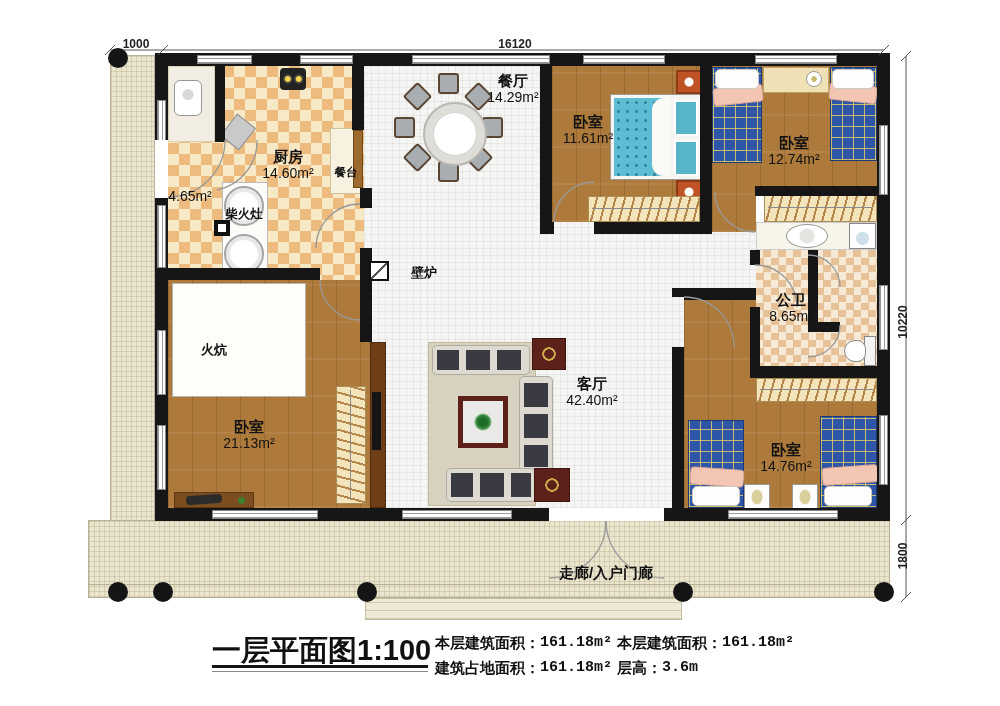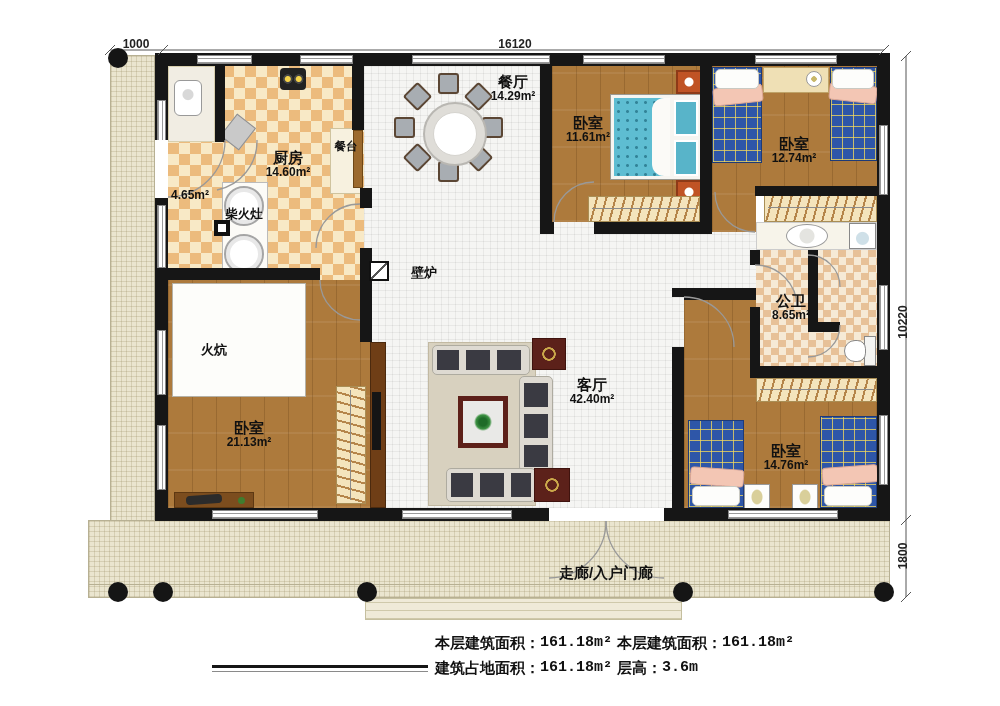--- a/index.html
+++ b/index.html
@@ -32,21 +32,21 @@
   .pillow{background:#fdfdfb;border:1px solid #c9c9c2;border-radius:5px;box-sizing:border-box;}
   .peach{background:#f3c6b4;border:1px solid #dca794;border-radius:4px;}
   .wrd{background-color:#f4e4bc;border:1px solid #a98e55;box-sizing:border-box;
     background-image:repeating-linear-gradient(105deg,transparent 0 7px,#b5854a 7px 9px);}
   .wrdv{background-image:repeating-linear-gradient(15deg,transparent 0 7px,#b5854a 7px 9px);}
   .rail{background:#8b8b8b;}
   .sofa{background:#dedad2;border:1px solid #aeaba0;border-radius:5px;box-sizing:border-box;padding:4px;background-clip:content-box,border-box;}
   .col{width:20px;height:20px;border-radius:50%;background:#151515;}
   .lbl{position:absolute;transform:translate(-50%,-50%);text-align:center;color:#111;line-height:1.15;white-space:nowrap;}
   .lname{display:block;font-size:15px;font-weight:bold;}
-  .larea{display:block;font-size:12px;font-weight:bold;text-align:center;}
+  .larea{display:block;font-size:14px;font-weight:normal;text-align:center;}
   .small{font-size:12.5px;font-weight:bold;}
   .dim{position:absolute;font-size:12px;font-weight:bold;color:#222;transform:translate(-50%,-50%);white-space:nowrap;}
   .dimv{transform:translate(-50%,-50%) rotate(-90deg);}
   svg.ov{position:absolute;left:0;top:0;pointer-events:none;}
   
   #f-title{position:absolute;left:212px;top:631px;font-size:29px;font-weight:bold;color:#111;letter-spacing:0;}
   .stat-row{position:absolute;left:435px;display:flex;font-size:15px;font-weight:bold;color:#111;}
   .stat-cell{display:flex;white-space:nowrap;font-family:Liberation Mono, monospace;}
   .stat-c1{width:182px;}
 </style>
@@ -237,21 +237,21 @@
     <span class="larea">11.61m²</span>
   </div>
   <div class="lbl" style="left:794px;top:151px">
     <span class="lname">卧室</span>
     <span class="larea">12.74m²</span>
   </div>
   <div class="lbl" style="left:288px;top:165px">
     <span class="lname">厨房</span>
     <span class="larea">14.60m²</span>
   </div>
-  <div class="lbl" style="left:346px;top:145px">
+  <div class="lbl" style="left:346px;top:171px">
     <span class="small" style="font-size:11.5px">餐台</span>
   </div>
   <div class="lbl" style="left:190px;top:196px">
     <span class="larea">4.65m²</span>
   </div>
   <div class="lbl" style="left:244px;top:213px">
     <span class="small">柴火灶</span>
   </div>
   <div class="lbl" style="left:424px;top:272px">
     <span class="small" style="font-size:13px">壁炉</span>
@@ -277,20 +277,21 @@
   </div>
   <div class="lbl" style="left:606px;top:573px">
     <span class="lname">走廊/入户门廊</span>
   </div>
 
   <span class="dim" style="left:136px;top:44px">1000</span>
   <span class="dim" style="left:515px;top:44px">16120</span>
   <span class="dim dimv" style="left:903px;top:322px">10220</span>
   <span class="dim dimv" style="left:903px;top:556px">1800</span>
 
+  <div id="f-title">一层平面图1:100</div>
   <i style="left:212px;top:665px;width:216px;height:3px;background:#151515"></i>
   <i style="left:212px;top:671px;width:216px;height:1px;background:#8a8a8a"></i>
 
   <div class="stat-row" style="top:634px">
     <span class="stat-cell stat-c1">
         <span>本层建筑面积：</span>
         <span>161.18m²</span>
       </span>
     <span class="stat-cell">
         <span>本层建筑面积：</span>

